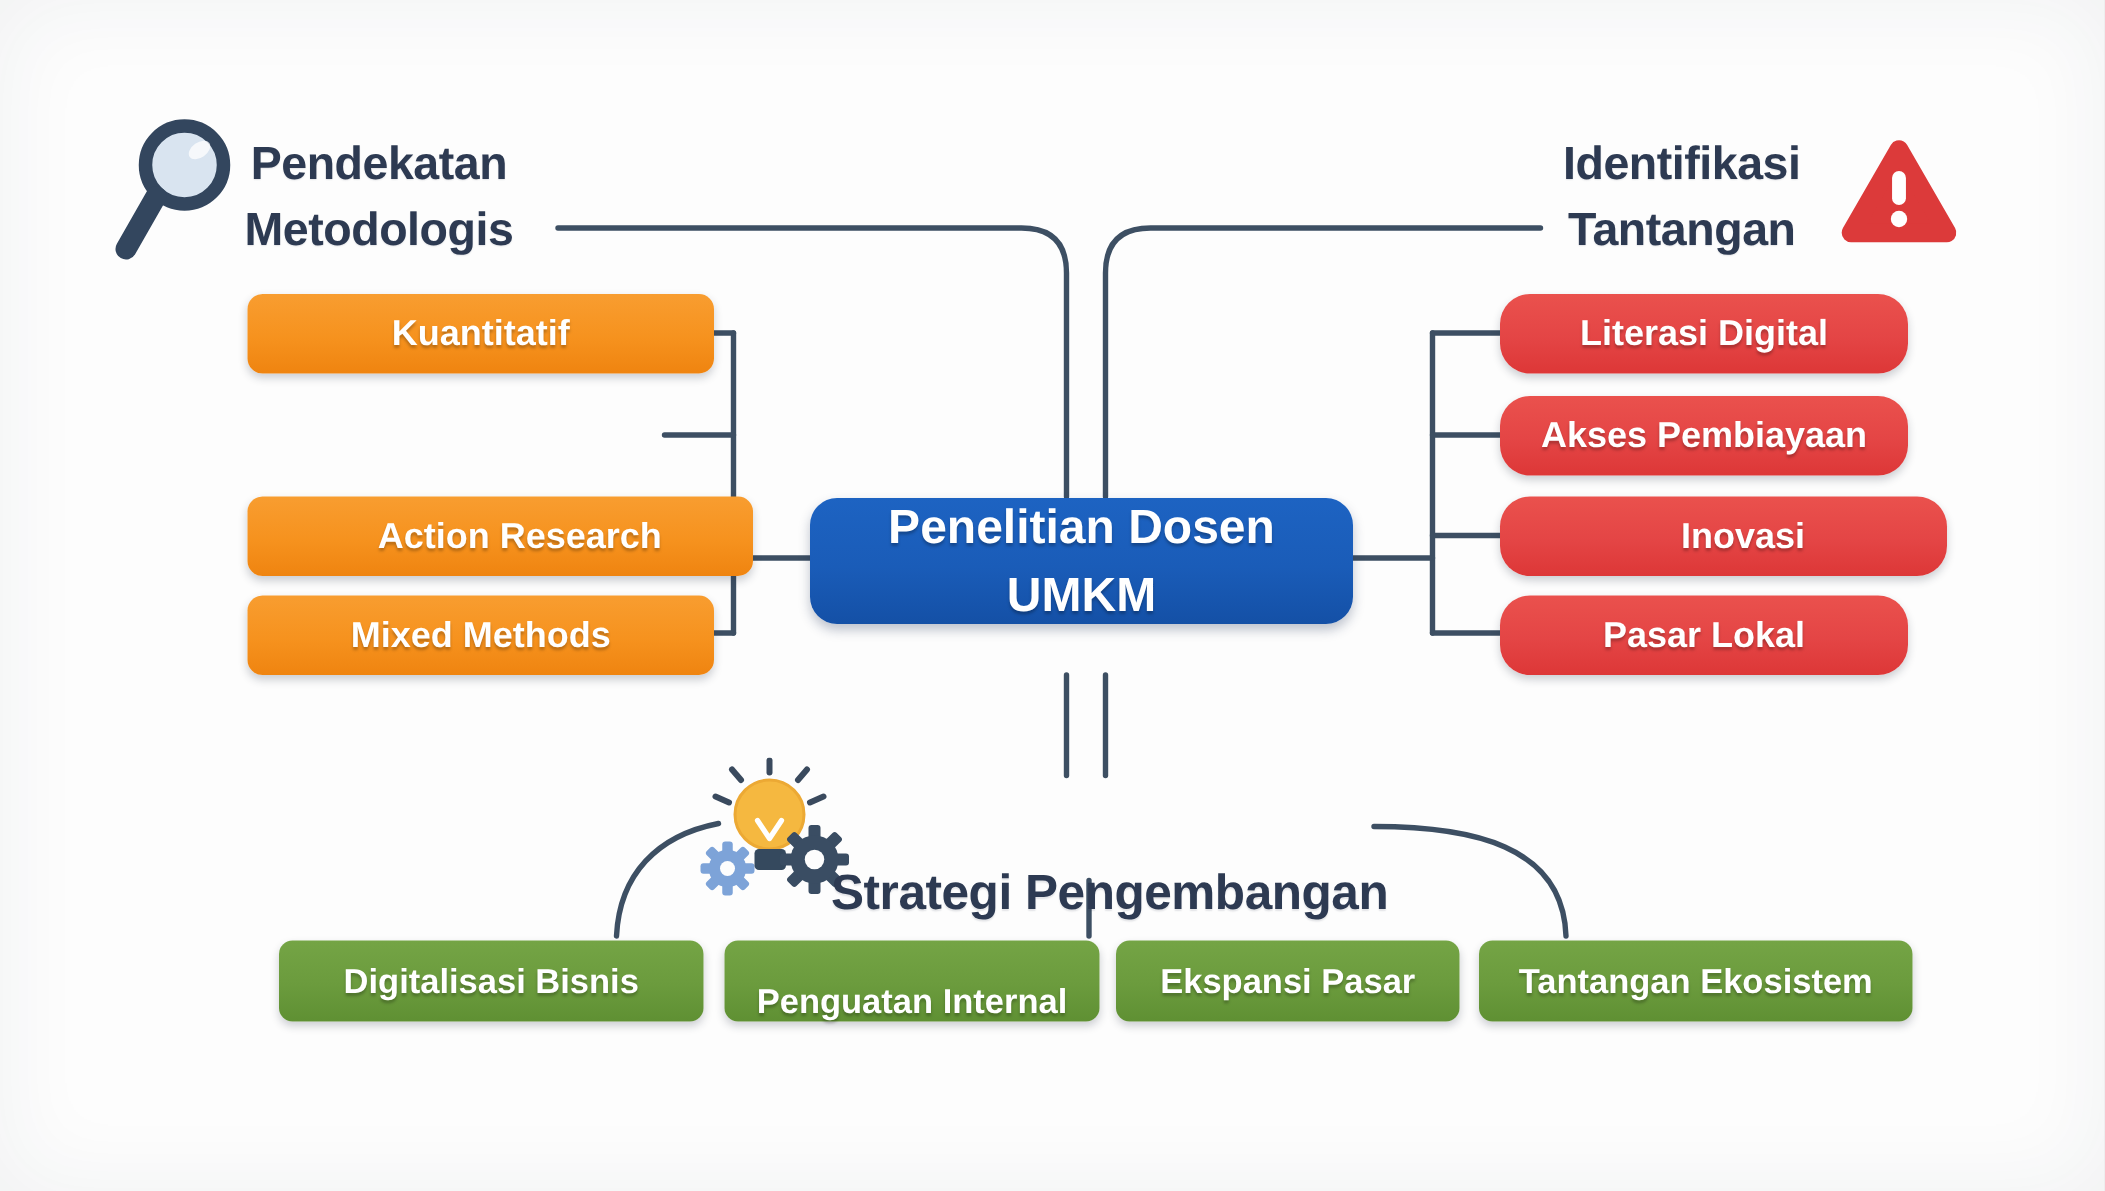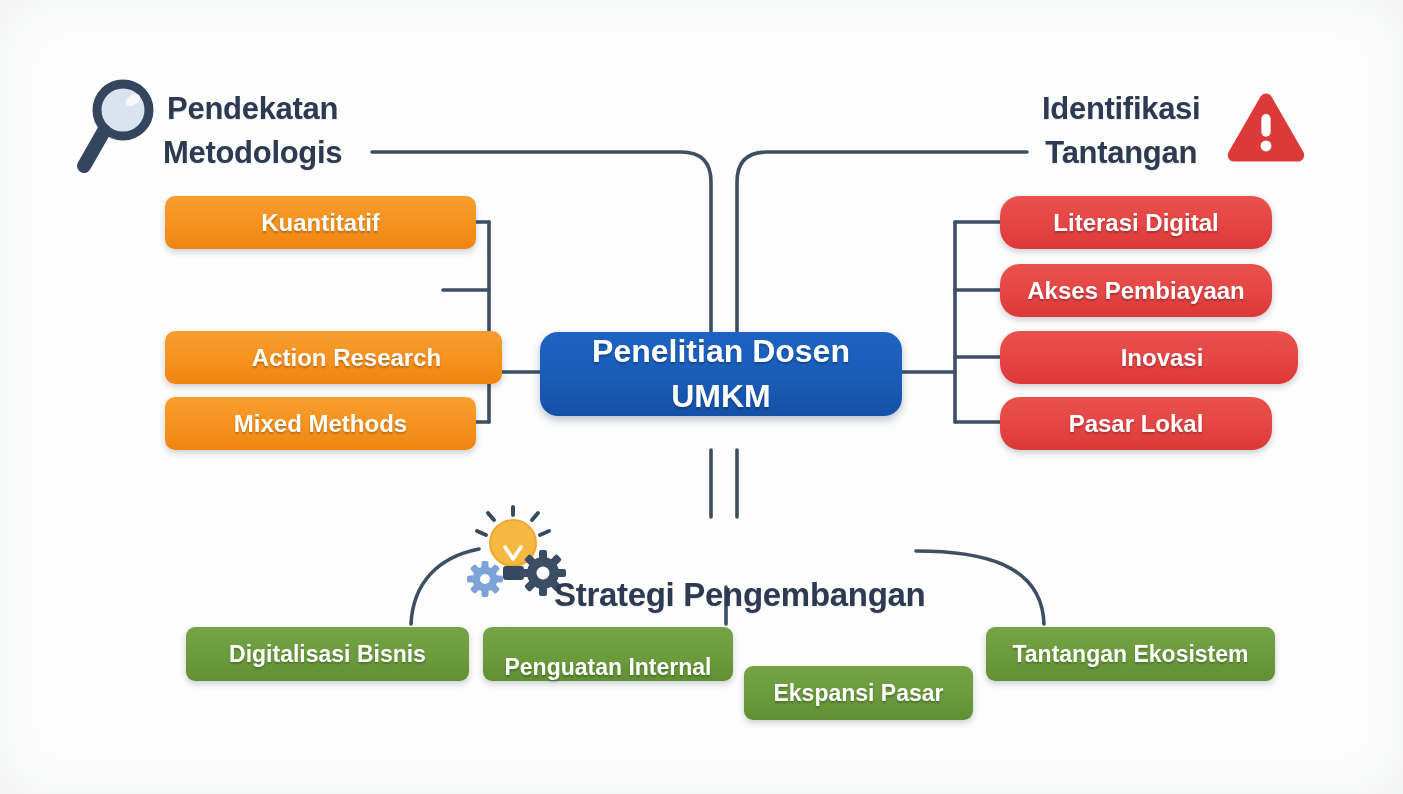--- a/index.html
+++ b/index.html
@@ -163,20 +163,20 @@
     </g>
   </svg>
   <div class="abs heading heading-bottom" style="left:554px; top:531px;margin-top:44px;">Strategi Pengembangan</div>
 
   <div class="abs node node-green" style="left:186px; width:283px;">
     <span>Digitalisasi Bisnis</span>
   </div>
   <div class="abs node node-green" style="left:483px; width:250px;align-items:flex-end;">
     <span>Penguatan Internal</span>
   </div>
-  <div class="abs node node-green" style="left:744px; width:229px;margin-top:39px;">
+  <div class="abs node node-green" style="left:744px; width:229px;">
     <span>Ekspansi Pasar</span>
   </div>
   <div class="abs node node-green" style="left:986px; width:289px;">
     <span>Tantangan Ekosistem</span>
   </div>
 
 </div>
 
 </body></html>

